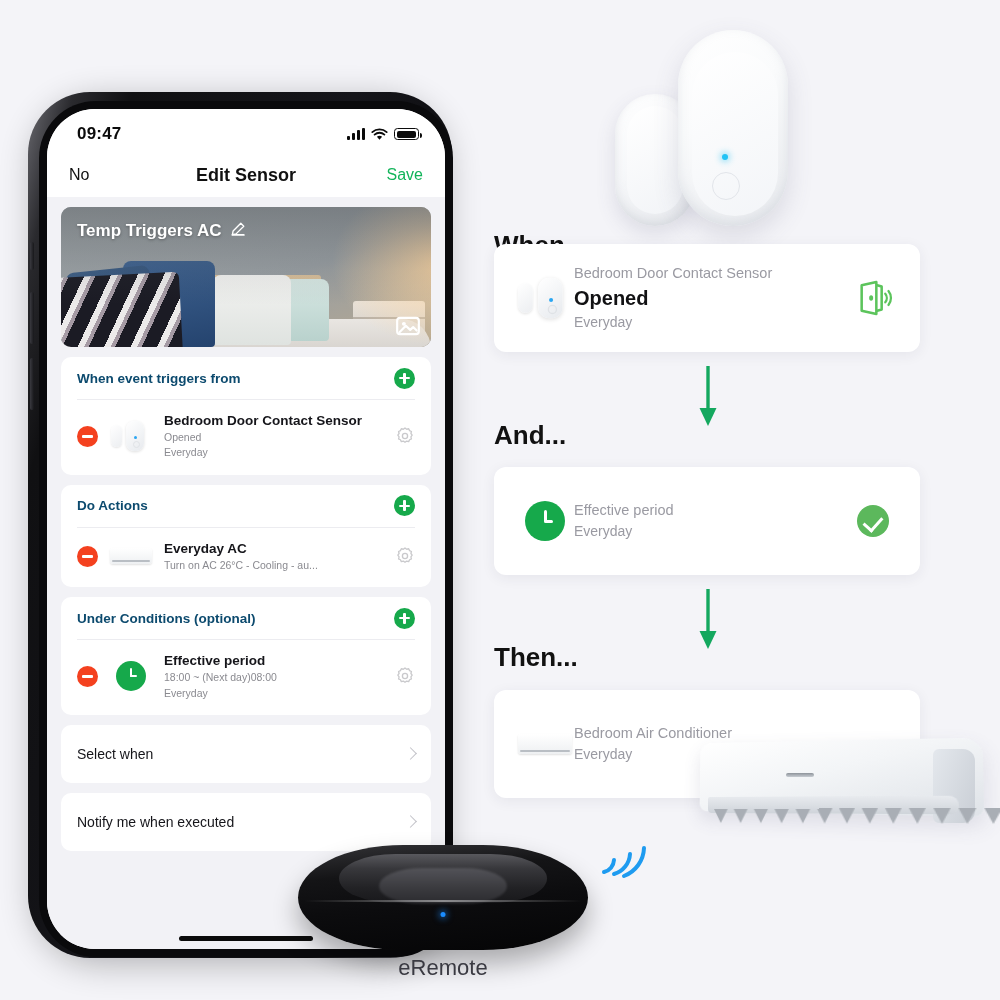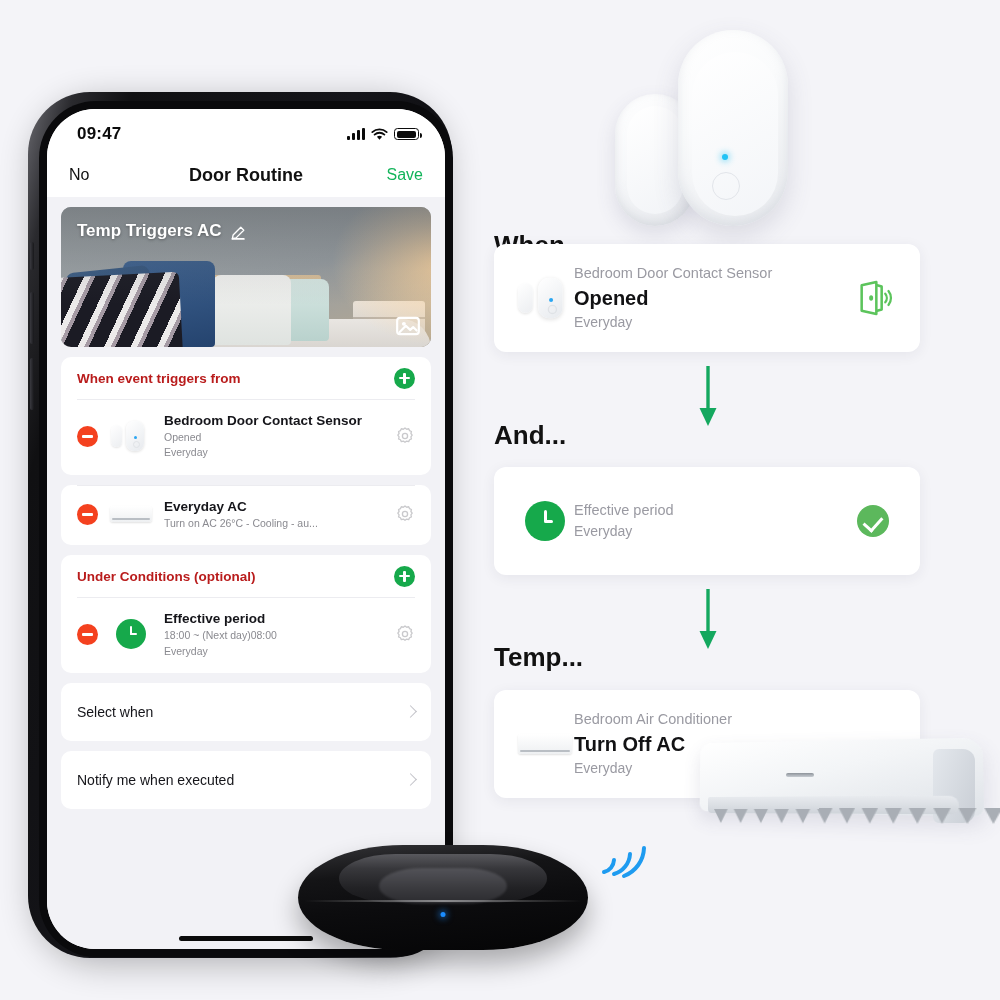--- a/index.html
+++ b/index.html
@@ -96,27 +96,27 @@
   .p2 { left:8px;  bottom:0px;  width:84px; height:78px; background:linear-gradient(165deg,#3d5e85,#23416b); transform:rotate(-6deg);}
   .p3 { left:62px; bottom:0px;  width:92px; height:86px; background:linear-gradient(170deg,#3f6391,#24436e);}
   .p4 { left:152px;bottom:2px;  width:78px; height:70px; background:linear-gradient(180deg,#f3f3f1,#dfe3e0);}
   .p5 { left:196px;bottom:6px;  width:72px; height:62px; background:linear-gradient(180deg,#d7e7e3,#b9d2cd);}
   .p6 { left:-10px;bottom:-12px;width:130px;height:84px; border-radius:6px; overflow:hidden;
         background: repeating-linear-gradient(118deg,#1b1b24 0 7px,#eceaea 7px 13px,#a59aa4 13px 17px,#1b1b24 17px 24px); transform:rotate(-3deg);}
   .hero-bed { position:absolute; left:0; right:0; bottom:-6px; height:34px;
      background:linear-gradient(180deg,#e9e6e2,#d6d2cd); border-radius:10px 30px 0 0;}
   .hero-scrim { position:absolute; inset:0; background:linear-gradient(180deg,rgba(75,80,85,.42) 0%,rgba(75,80,85,.10) 45%,rgba(0,0,0,0) 70%);}
   .hero-title { position:absolute; left:16px; top:14px; color:#fff; font-size:17px; font-weight:700;
-     display:flex; align-items:flex-end; gap:8px; text-shadow:0 1px 3px rgba(0,0,0,.35); }
+     display:flex; align-items:flex-start; gap:8px; text-shadow:0 1px 3px rgba(0,0,0,.35); }
   .hero-img-badge { position:absolute; right:10px; bottom:8px; width:26px; height:26px; }
 
   
   .card { background:#fff; border-radius:10px; margin-top:10px; padding:0 16px; }
   .card-head { height:42px; display:flex; align-items:center; justify-content:space-between; }
-  .card-head h3 { font-size:13.5px; font-weight:700; color:#b91c1c; }
+  .card-head h3 { font-size:13.5px; font-weight:700; color:#0c4a6e; }
   .plus { width:21px; height:21px; border-radius:50%; background:#16a94b; position:relative; flex:none; }
   .plus::before,.plus::after{content:'';position:absolute;background:#fff;border-radius:1px;}
   .plus::before{left:5px;right:5px;top:9.5px;height:2.4px;}
   .plus::after{top:5px;bottom:5px;left:9.3px;width:2.4px;}
   .divider { height:1px; background:#ececf0; }
   .row { display:flex; align-items:center; gap:10px; padding:12px 0 14px; }
   .minus { width:21px; height:21px; border-radius:50%; background:#f4411f; position:relative; flex:none; }
   .minus::before{content:'';position:absolute;left:5px;right:5px;top:9.5px;height:2.4px;background:#fff;border-radius:1px;}
   .row-icon { width:46px; flex:none; display:flex; align-items:center; justify-content:center; }
   .row-txt { flex:1; min-width:0; }
@@ -264,21 +264,21 @@
               <path d="M1.3 4.1 a11 11 0 0 1 14.4 0" stroke="#0b0b0b" stroke-width="1.8" fill="none" stroke-linecap="round"></path>
             </svg>
             <div class="batt">
                 <i></i>
               </div>
           </div>
         </div>
 
         <div class="navbar">
           <div class="nav-left">No</div>
-          <div class="nav-title">Door Routine</div>
+          <div class="nav-title">Edit Sensor</div>
           <div class="nav-right">Save</div>
         </div>
 
         <div class="app-body">
 
           <div class="hero">
             <div class="hero-bg">
               <div class="hero-wall"></div>
               <div class="hero-head"></div>
               <div class="hero-nstand"></div>
@@ -327,20 +327,24 @@
                 <div class="row-sub">Everyday</div>
               </div>
               <svg class="gear" viewBox="0 0 24 24">
                 <path d="M12 2.4 l2 1.5 2.4-.6 1.1 2.2 2.2 1.1-.6 2.4 1.5 2-1.5 2 .6 2.4-2.2 1.1-1.1 2.2-2.4-.6-2 1.5-2-1.5-2.4.6-1.1-2.2-2.2-1.1.6-2.4-1.5-2 1.5-2-.6-2.4 2.2-1.1 1.1-2.2 2.4.6z" fill="none" stroke="#8a8a90" stroke-width="1.6" stroke-linejoin="round"></path>
                 <circle cx="12" cy="12" r="3.1" fill="none" stroke="#8a8a90" stroke-width="1.6"></circle>
               </svg>
             </div>
           </div>
 
           <div class="card">
+            <div class="card-head">
+              <h3>Do Actions</h3>
+              <div class="plus"></div>
+            </div>
             <div class="divider"></div>
             <div class="row">
               <div class="minus"></div>
               <div class="row-icon">
                 <div class="ac-mini"></div>
               </div>
               <div class="row-txt">
                 <div class="row-title">Everyday AC</div>
                 <div class="row-sub">Turn on AC 26°C - Cooling - au...</div>
               </div>
@@ -395,21 +399,21 @@
 
   <div id="sensor-photo">
     <div class="sp-small"></div>
     <div class="sp-big"></div>
     <div class="sp-led"></div>
     <div class="sp-btn"></div>
   </div>
 
   <div class="flow-label" id="lbl-when">When...</div>
   <div class="flow-label" id="lbl-and">And...</div>
-  <div class="flow-label" id="lbl-then">Temp...</div>
+  <div class="flow-label" id="lbl-then">Then...</div>
 
   <div class="fcard" id="card-when">
     <div class="ficon">
       <div class="cs-mini" style="transform:scale(1.35)">
           <div class="small"></div>
           <div class="big"></div>
           <div class="dot"></div>
         </div>
     </div>
     <div class="ftxt">
@@ -450,21 +454,20 @@
     <path d="M11 0 L11 44" stroke="#14a85f" stroke-width="3.4"></path>
     <path d="M2.5 42 L19.5 42 L11 60 Z" fill="#14a85f"></path>
   </svg>
 
   <div class="fcard" id="card-then">
     <div class="ficon">
       <div class="ac-mini" style="width:54px;height:20px"></div>
     </div>
     <div class="ftxt">
       <div class="f-device">Bedroom Air Conditioner</div>
-      <div class="f-state">Turn Off AC</div>
       <div class="f-when">Everyday</div>
     </div>
     <div class="f-right"></div>
   </div>
 
   <div id="ac-photo">
     <div class="ac-body"></div>
     <div class="ac-vent"></div>
     <div class="ac-fins">
       <i></i>
@@ -493,14 +496,15 @@
     </g>
   </svg>
 
   <div id="eremote">
     <div class="er-body"></div>
     <div class="er-top"></div>
     <div class="er-inner"></div>
     <div class="er-seam"></div>
     <div class="er-led"></div>
   </div>
+  <div id="eremote-label">eRemote</div>
 
 </div>
 
 </body></html>

